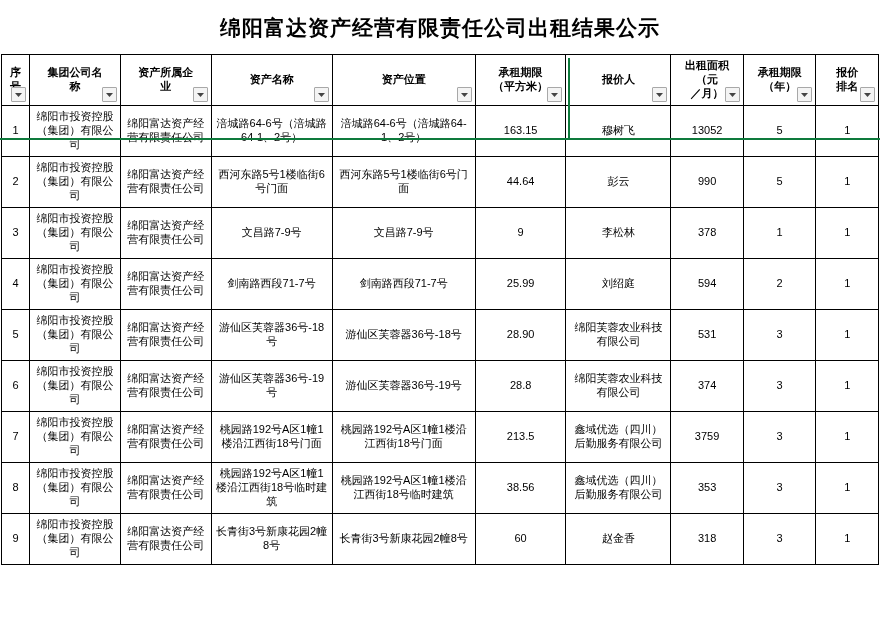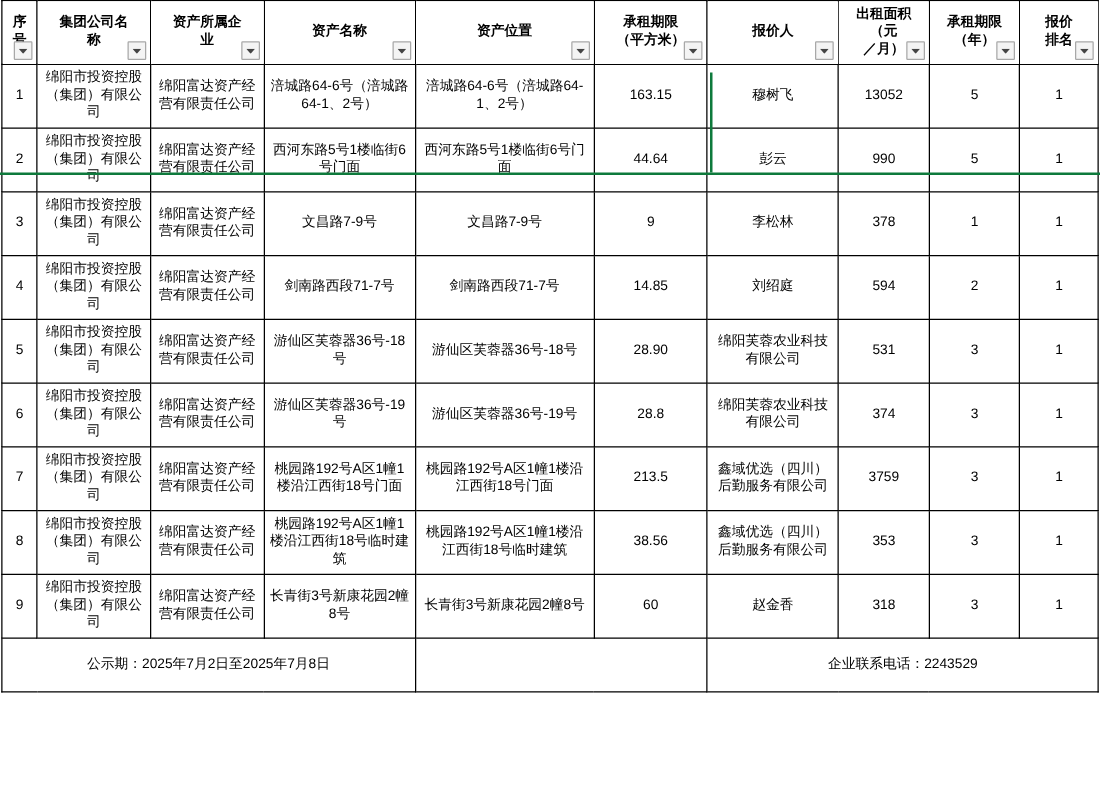--- a/index.html
+++ b/index.html
@@ -99,20 +99,21 @@
     position: absolute;
     width: 2px;
     background: #0e7a3c;
   }
 </style>
 </head>
 <body>
 
 <div class="page">
 
+  <div class="title">绵阳富达资产经营有限责任公司出租结果公示</div>
 
   <table class="grid">
     <colgroup>
       <col style="width:28px">
       <col style="width:90px">
       <col style="width:90px">
       <col style="width:120px">
       <col style="width:142px">
       <col style="width:90px">
       <col style="width:104px">
@@ -248,21 +249,21 @@
         <td>378</td>
         <td>1</td>
         <td>1</td>
       </tr>
       <tr class="datarow">
         <td class="idx">4</td>
         <td>绵阳市投资控股（集团）有限公司</td>
         <td>绵阳富达资产经营有限责任公司</td>
         <td class="txt-left">剑南路西段71-7号</td>
         <td class="txt-left">剑南路西段71-7号</td>
-        <td>14.85</td>
+        <td>25.99</td>
         <td>刘绍庭</td>
         <td>594</td>
         <td>2</td>
         <td>1</td>
       </tr>
       <tr class="datarow">
         <td class="idx">5</td>
         <td>绵阳市投资控股（集团）有限公司</td>
         <td>绵阳富达资产经营有限责任公司</td>
         <td class="txt-left">游仙区芙蓉器36号-18号</td>
@@ -314,24 +315,19 @@
         <td>绵阳市投资控股（集团）有限公司</td>
         <td>绵阳富达资产经营有限责任公司</td>
         <td class="txt-left">长青街3号新康花园2幢8号</td>
         <td class="txt-left">长青街3号新康花园2幢8号</td>
         <td>60</td>
         <td>赵金香</td>
         <td>318</td>
         <td>3</td>
         <td>1</td>
       </tr>
-      <tr class="footer-row">
-        <td class="footer-left" colspan="4">公示期：2025年7月2日至2025年7月8日</td>
-        <td colspan="2"></td>
-        <td class="footer-right" colspan="4">企业联系电话：2243529</td>
-      </tr>
     </tbody>
   </table>
 
   <div class="sep-line" style="top:138px;"></div>
   <div class="vline-green" style="left:568px; top:58px; height:80px;"></div>
 
 </div>
 
 </body></html>

